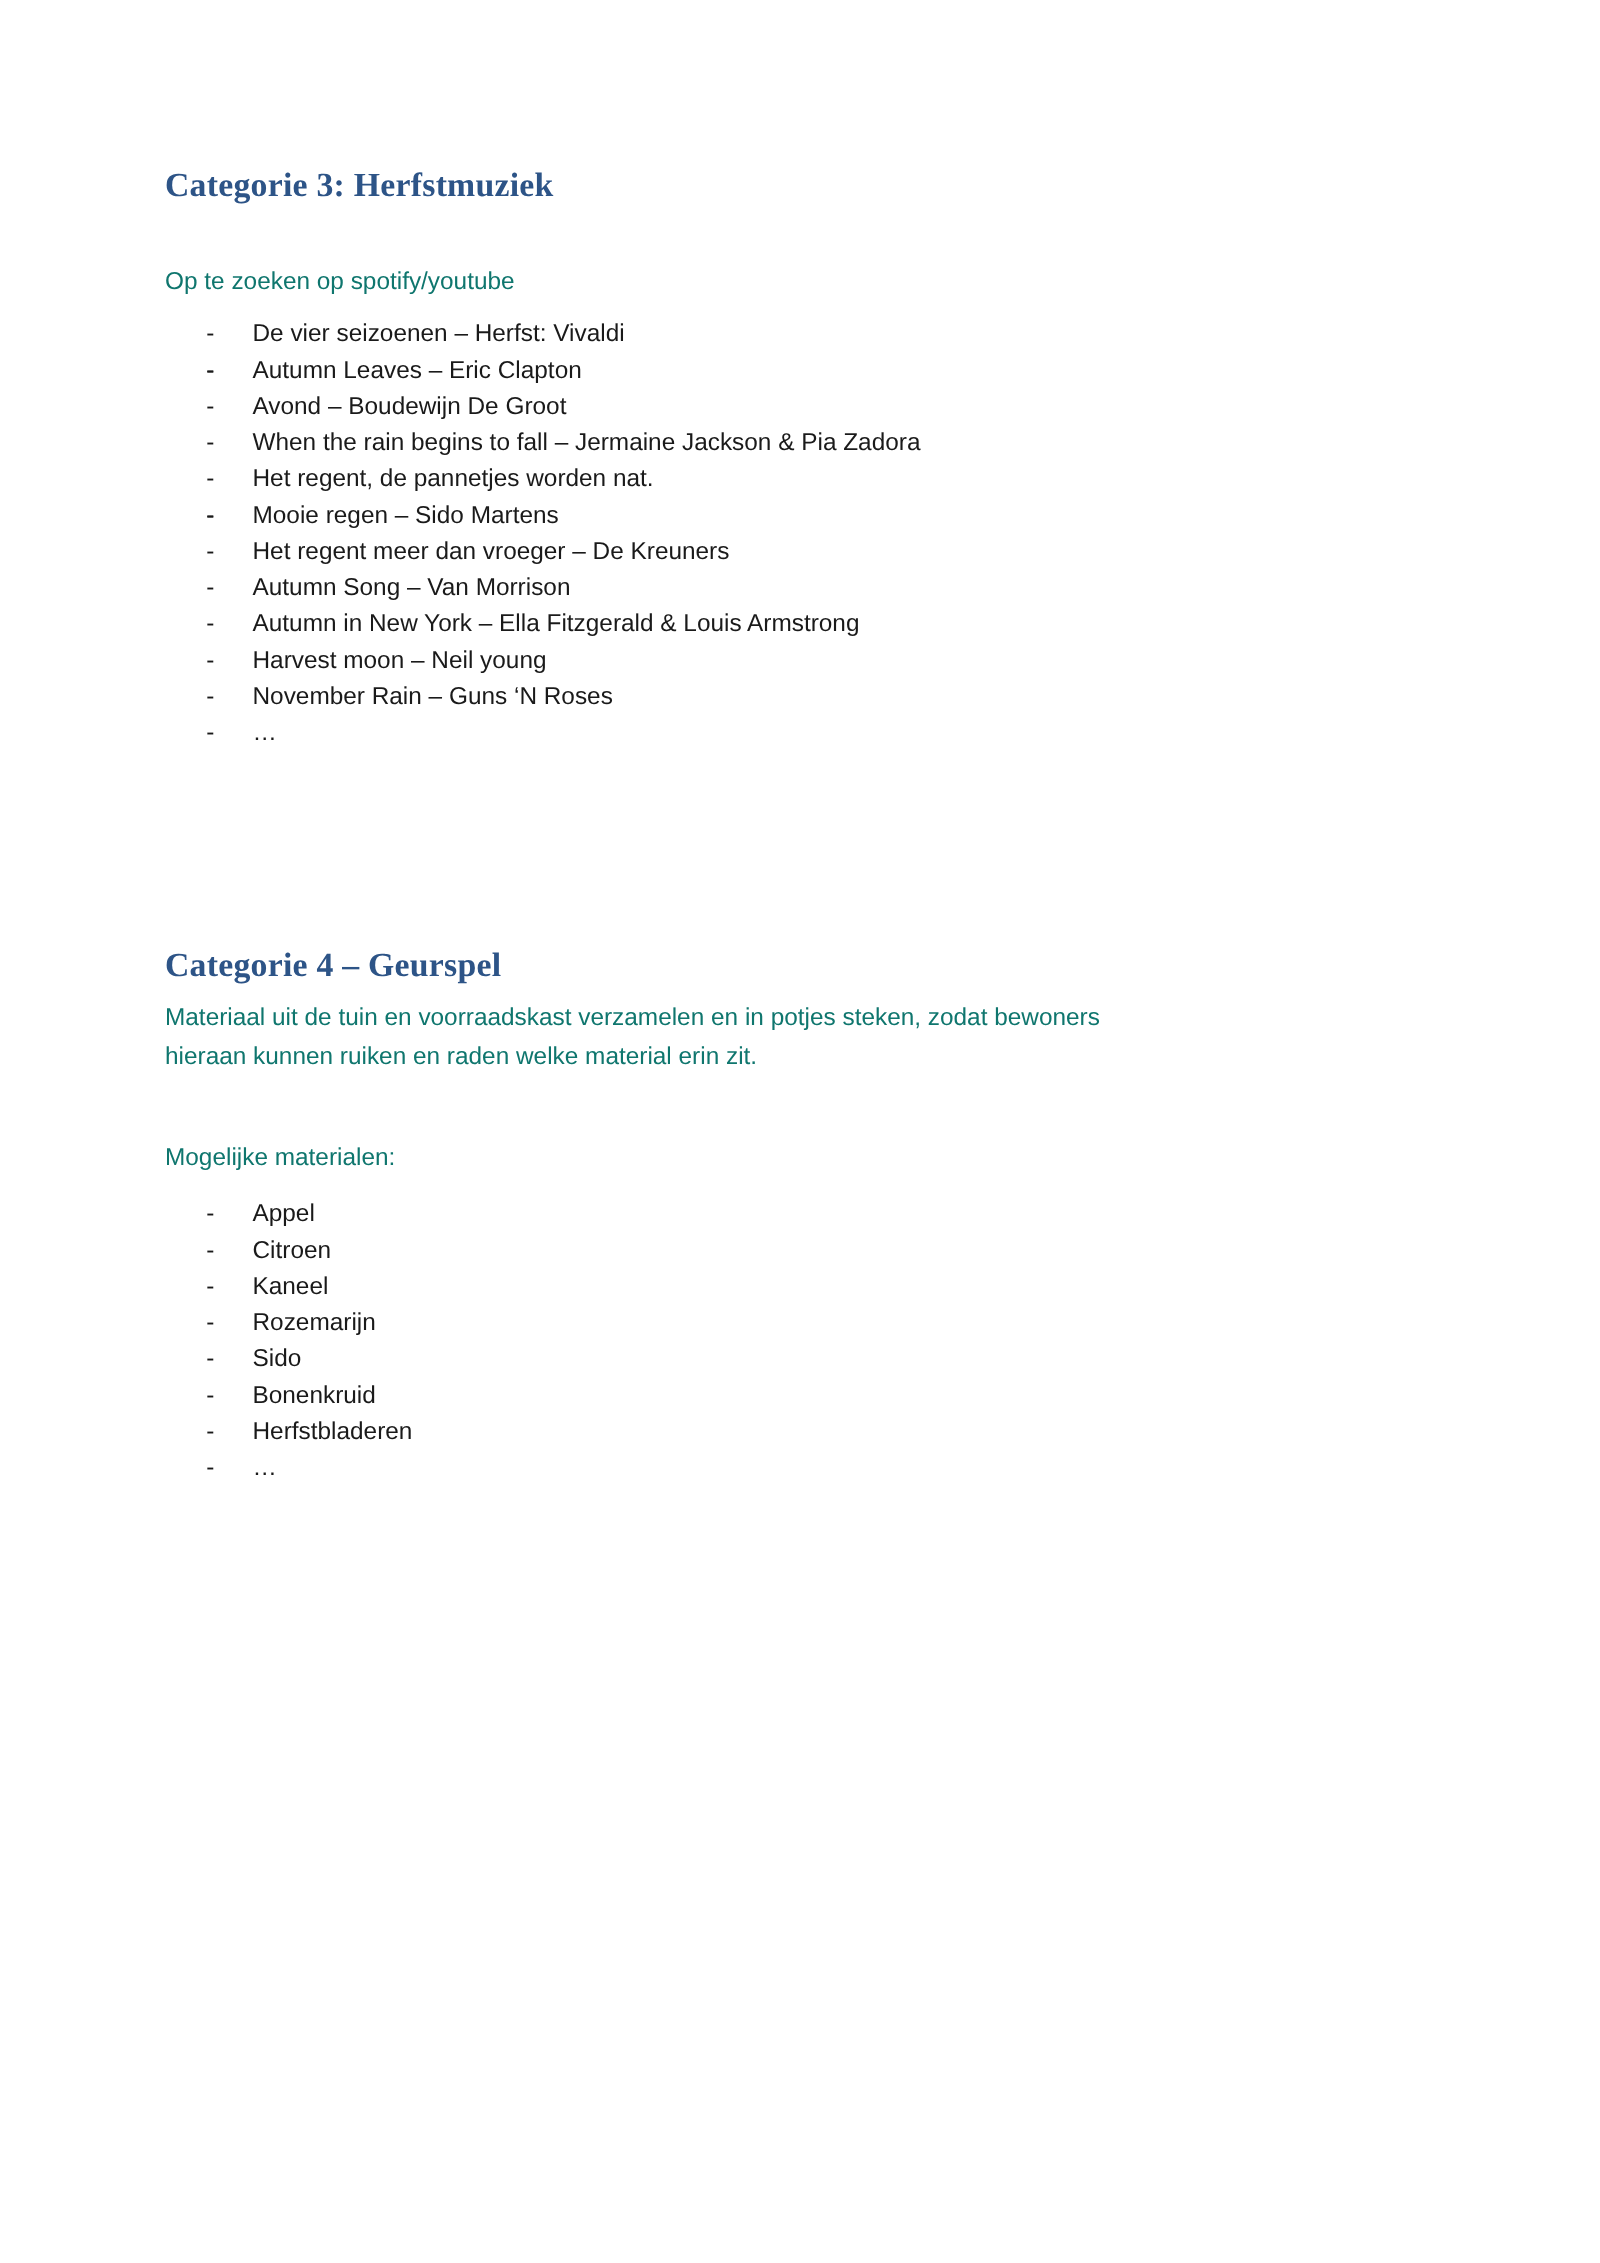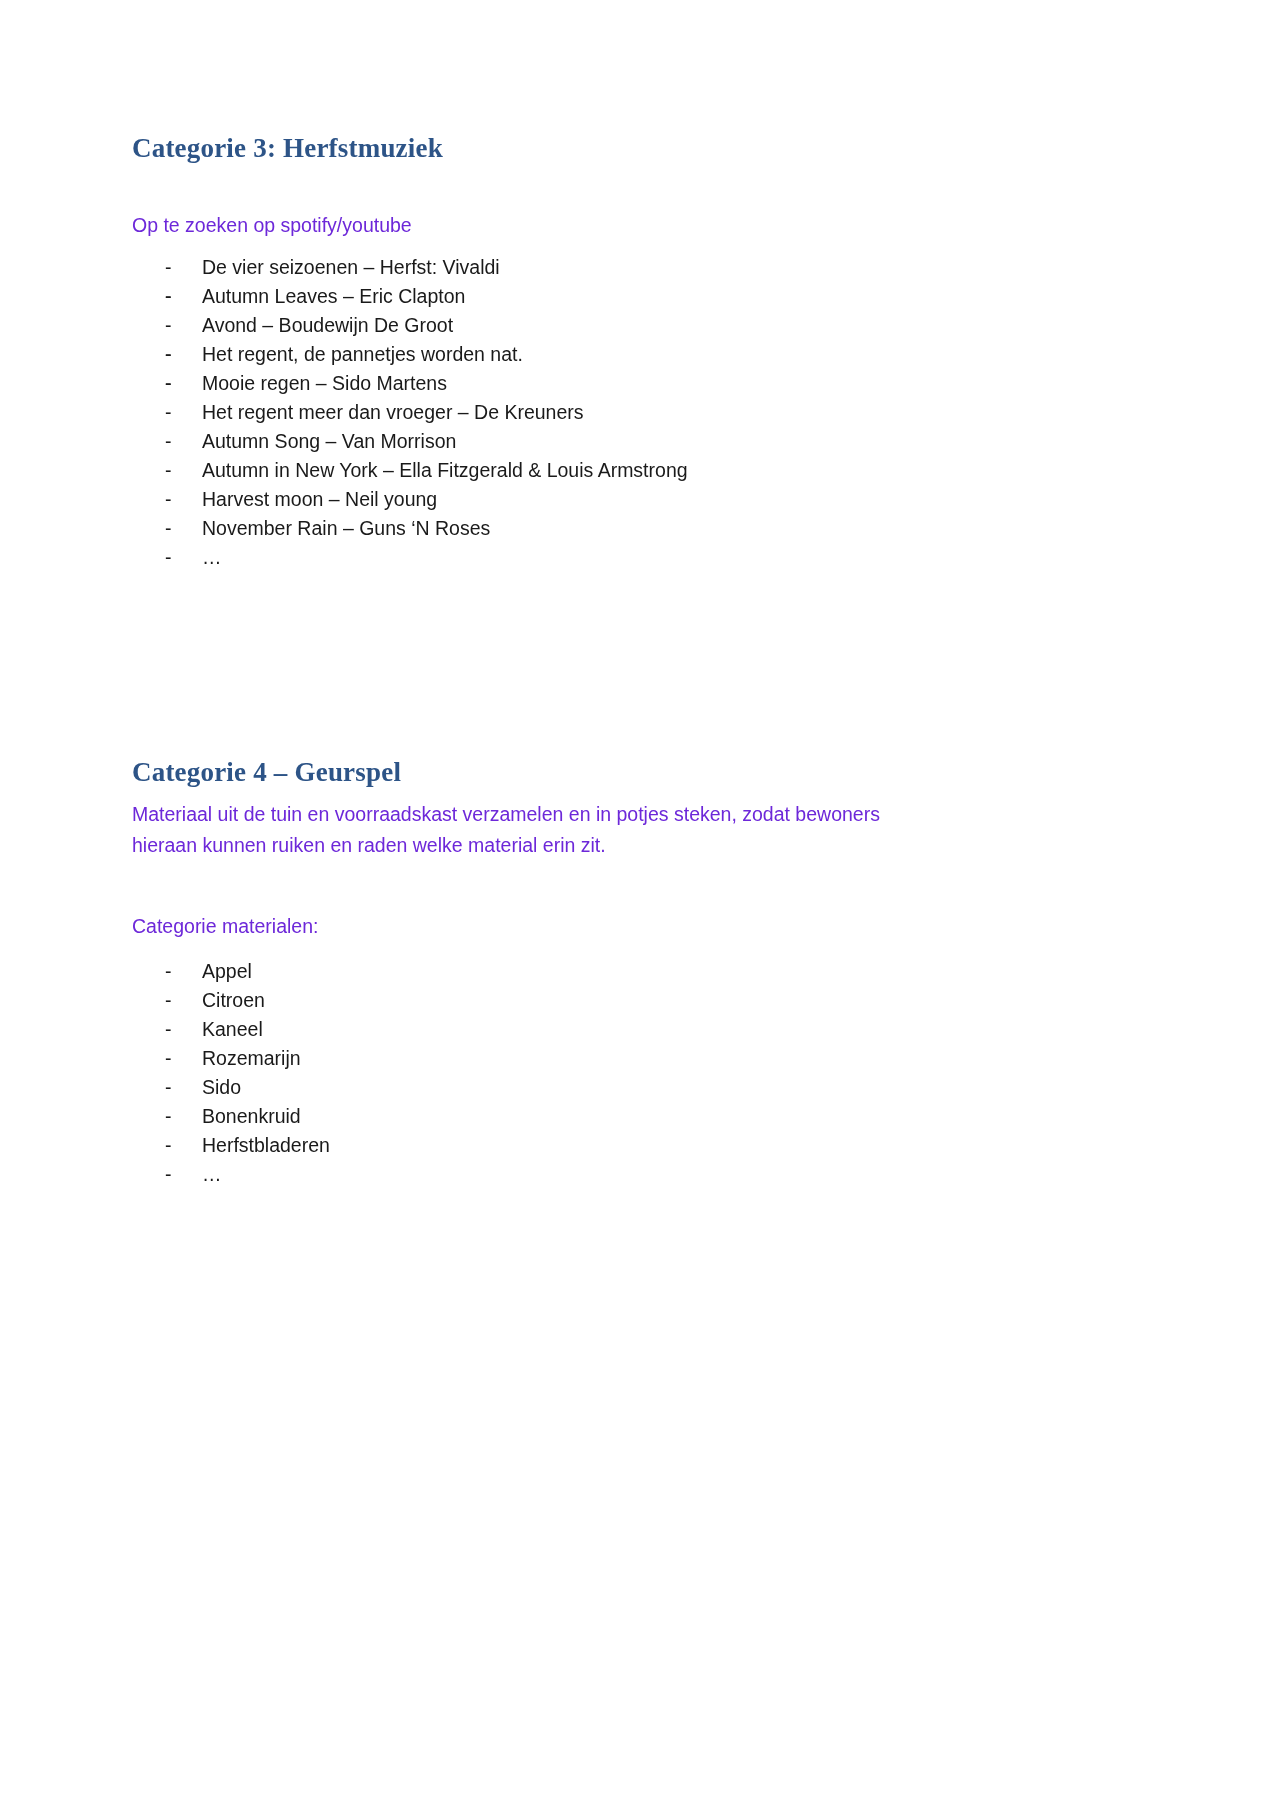--- a/index.html
+++ b/index.html
@@ -36,21 +36,21 @@
     line-height: 1.15;
     color: #2d5487;
     letter-spacing: 0.2px;
     margin: 0;
     padding: 0;
   }
   .para {
     font-family: "Liberation Sans", sans-serif;
     font-size: 19.5px;
     line-height: 31px;
-    color: #6d28d9;
+    color: #0f766e;
     margin: 0;
     padding: 0;
     width: 800px;
   }
   ul.dash-list {
     list-style: none;
     margin: 0;
     padding: 0;
   }
   ul.dash-list li {
@@ -93,21 +93,21 @@
     <div class="block-p3">
       <p class="para">Op te zoeken op spotify/youtube</p>
     </div>
 
     <div class="block-l3">
       <ul class="dash-list" id="list-3">
           <li><span class="marker">-</span><span>De vier seizoenen – Herfst: Vivaldi</span></li>
           <li><span class="marker">-</span></li>
           <li><span class="marker">-</span><span>Autumn Leaves – Eric Clapton</span></li>
           <li><span class="marker">-</span><span>Avond – Boudewijn De Groot</span></li>
-          <li><span class="marker">-</span></li>
+          <li><span class="marker">-</span><span>When the rain begins to fall – Jermaine Jackson &amp; Pia Zadora</span></li>
           <li><span class="marker">-</span><span>Het regent, de pannetjes worden nat.</span></li>
           <li><span class="marker">-</span></li>
           <li><span class="marker">-</span><span>Mooie regen – Sido Martens</span></li>
           <li><span class="marker">-</span><span>Het regent meer dan vroeger – De Kreuners</span></li>
           <li><span class="marker">-</span><span>Autumn Song – Van Morrison</span></li>
           <li><span class="marker">-</span><span>Autumn in New York – Ella Fitzgerald &amp; Louis Armstrong</span></li>
           <li><span class="marker">-</span><span>Harvest moon – Neil young</span></li>
           <li><span class="marker">-</span><span>November Rain – Guns ‘N Roses</span></li>
           <li><span class="marker">-</span><span>…</span></li>
         </ul>
@@ -115,21 +115,21 @@
 
     <div class="block-h4">
       <h1 class="section-heading">Categorie 4 – Geurspel</h1>
     </div>
 
     <div class="block-p4">
       <p class="para">Materiaal uit de tuin en voorraadskast verzamelen en in potjes steken, zodat bewoners hieraan kunnen ruiken en raden welke material erin zit.</p>
     </div>
 
     <div class="block-p4b">
-      <p class="para">Categorie materialen:</p>
+      <p class="para">Mogelijke materialen:</p>
     </div>
 
     <div class="block-l4">
       <ul class="dash-list" id="list-4">
           <li><span class="marker">-</span><span>Appel</span></li>
           <li><span class="marker">-</span><span>Citroen</span></li>
           <li><span class="marker">-</span><span>Kaneel</span></li>
           <li><span class="marker">-</span><span>Rozemarijn</span></li>
           <li><span class="marker">-</span><span>Sido</span></li>
           <li><span class="marker">-</span><span>Bonenkruid</span></li>

